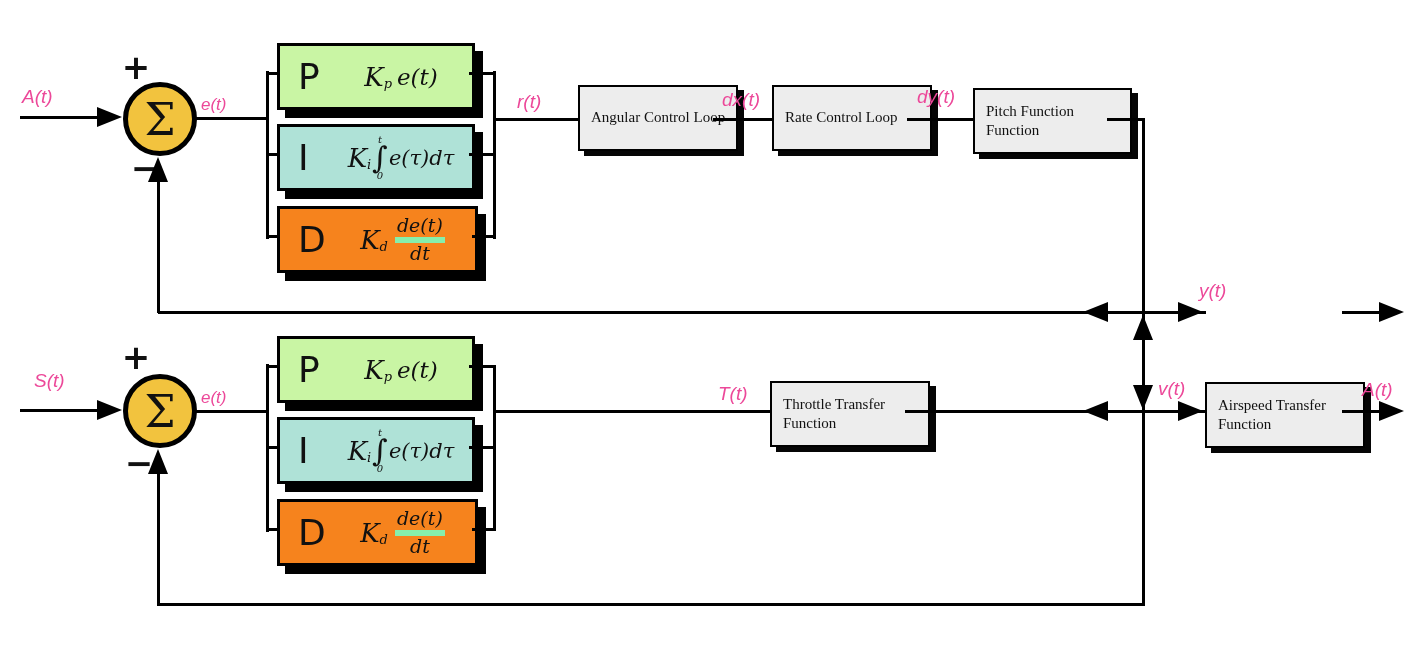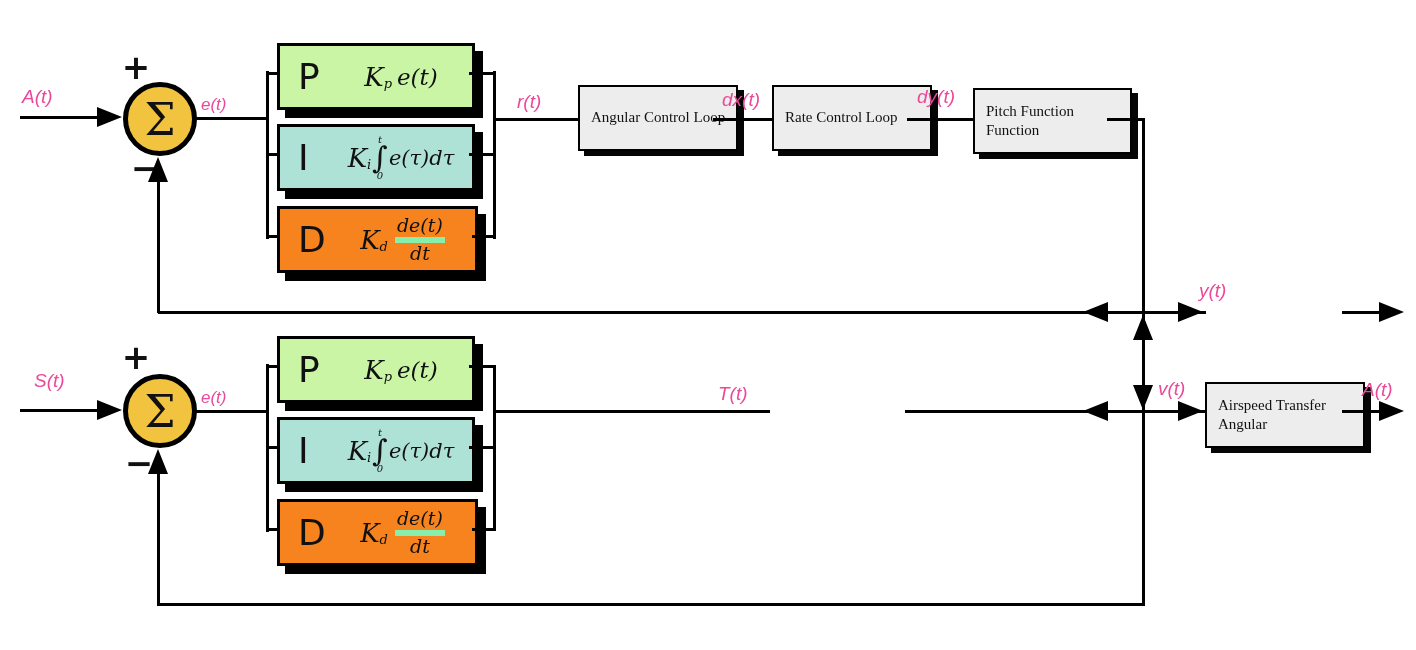--- a/index.html
+++ b/index.html
@@ -209,28 +209,31 @@
       </span>
   </div>
 
   <div class="wire h" style="left:469px;top:365px;width:27px;"></div>
   <div class="wire h" style="left:469px;top:446px;width:27px;"></div>
   <div class="wire h" style="left:472px;top:528px;width:24px;"></div>
   <div class="wire v" style="left:493px;top:365px;height:166px;"></div>
 
   <div class="wire h" style="left:493px;top:410px;width:277px;"></div>
   <div class="lbl" style="left:718px;top:383px;">T(t)</div>
+  <div class="proc" style="left: 770px; top: 381px; width: 137px; height: 62px; background-color: rgb(237, 237, 237);">
+      <span>Throttle Transfer Function</span>
+    </div>
 
   <div class="wire h" style="left:905px;top:410px;width:301px;"></div>
   <div class="ah l" style="left:1083px;top:401px;"></div>
   <div class="ah d" style="left:1133px;top:385px;"></div>
   <div class="ah r" style="left:1178px;top:401px;"></div>
   <div class="lbl" style="left:1158px;top:378px;">v(t)</div>
   <div class="proc" style="left: 1205px; top: 382px; width: 137px; height: 62px; background-color: rgb(237, 237, 237);">
-      <span>Airspeed Transfer Angular</span>
+      <span>Airspeed Transfer Function</span>
     </div>
   <div class="wire h" style="left:1342px;top:410px;width:40px;"></div>
   <div class="ah r" style="left:1379px;top:401px;"></div>
   <div class="lbl" style="left:1362px;top:379px;">A(t)</div>
 
   <div class="wire h" style="left:157px;top:603px;width:988px;"></div>
 
 </div>
 
 </body></html>

